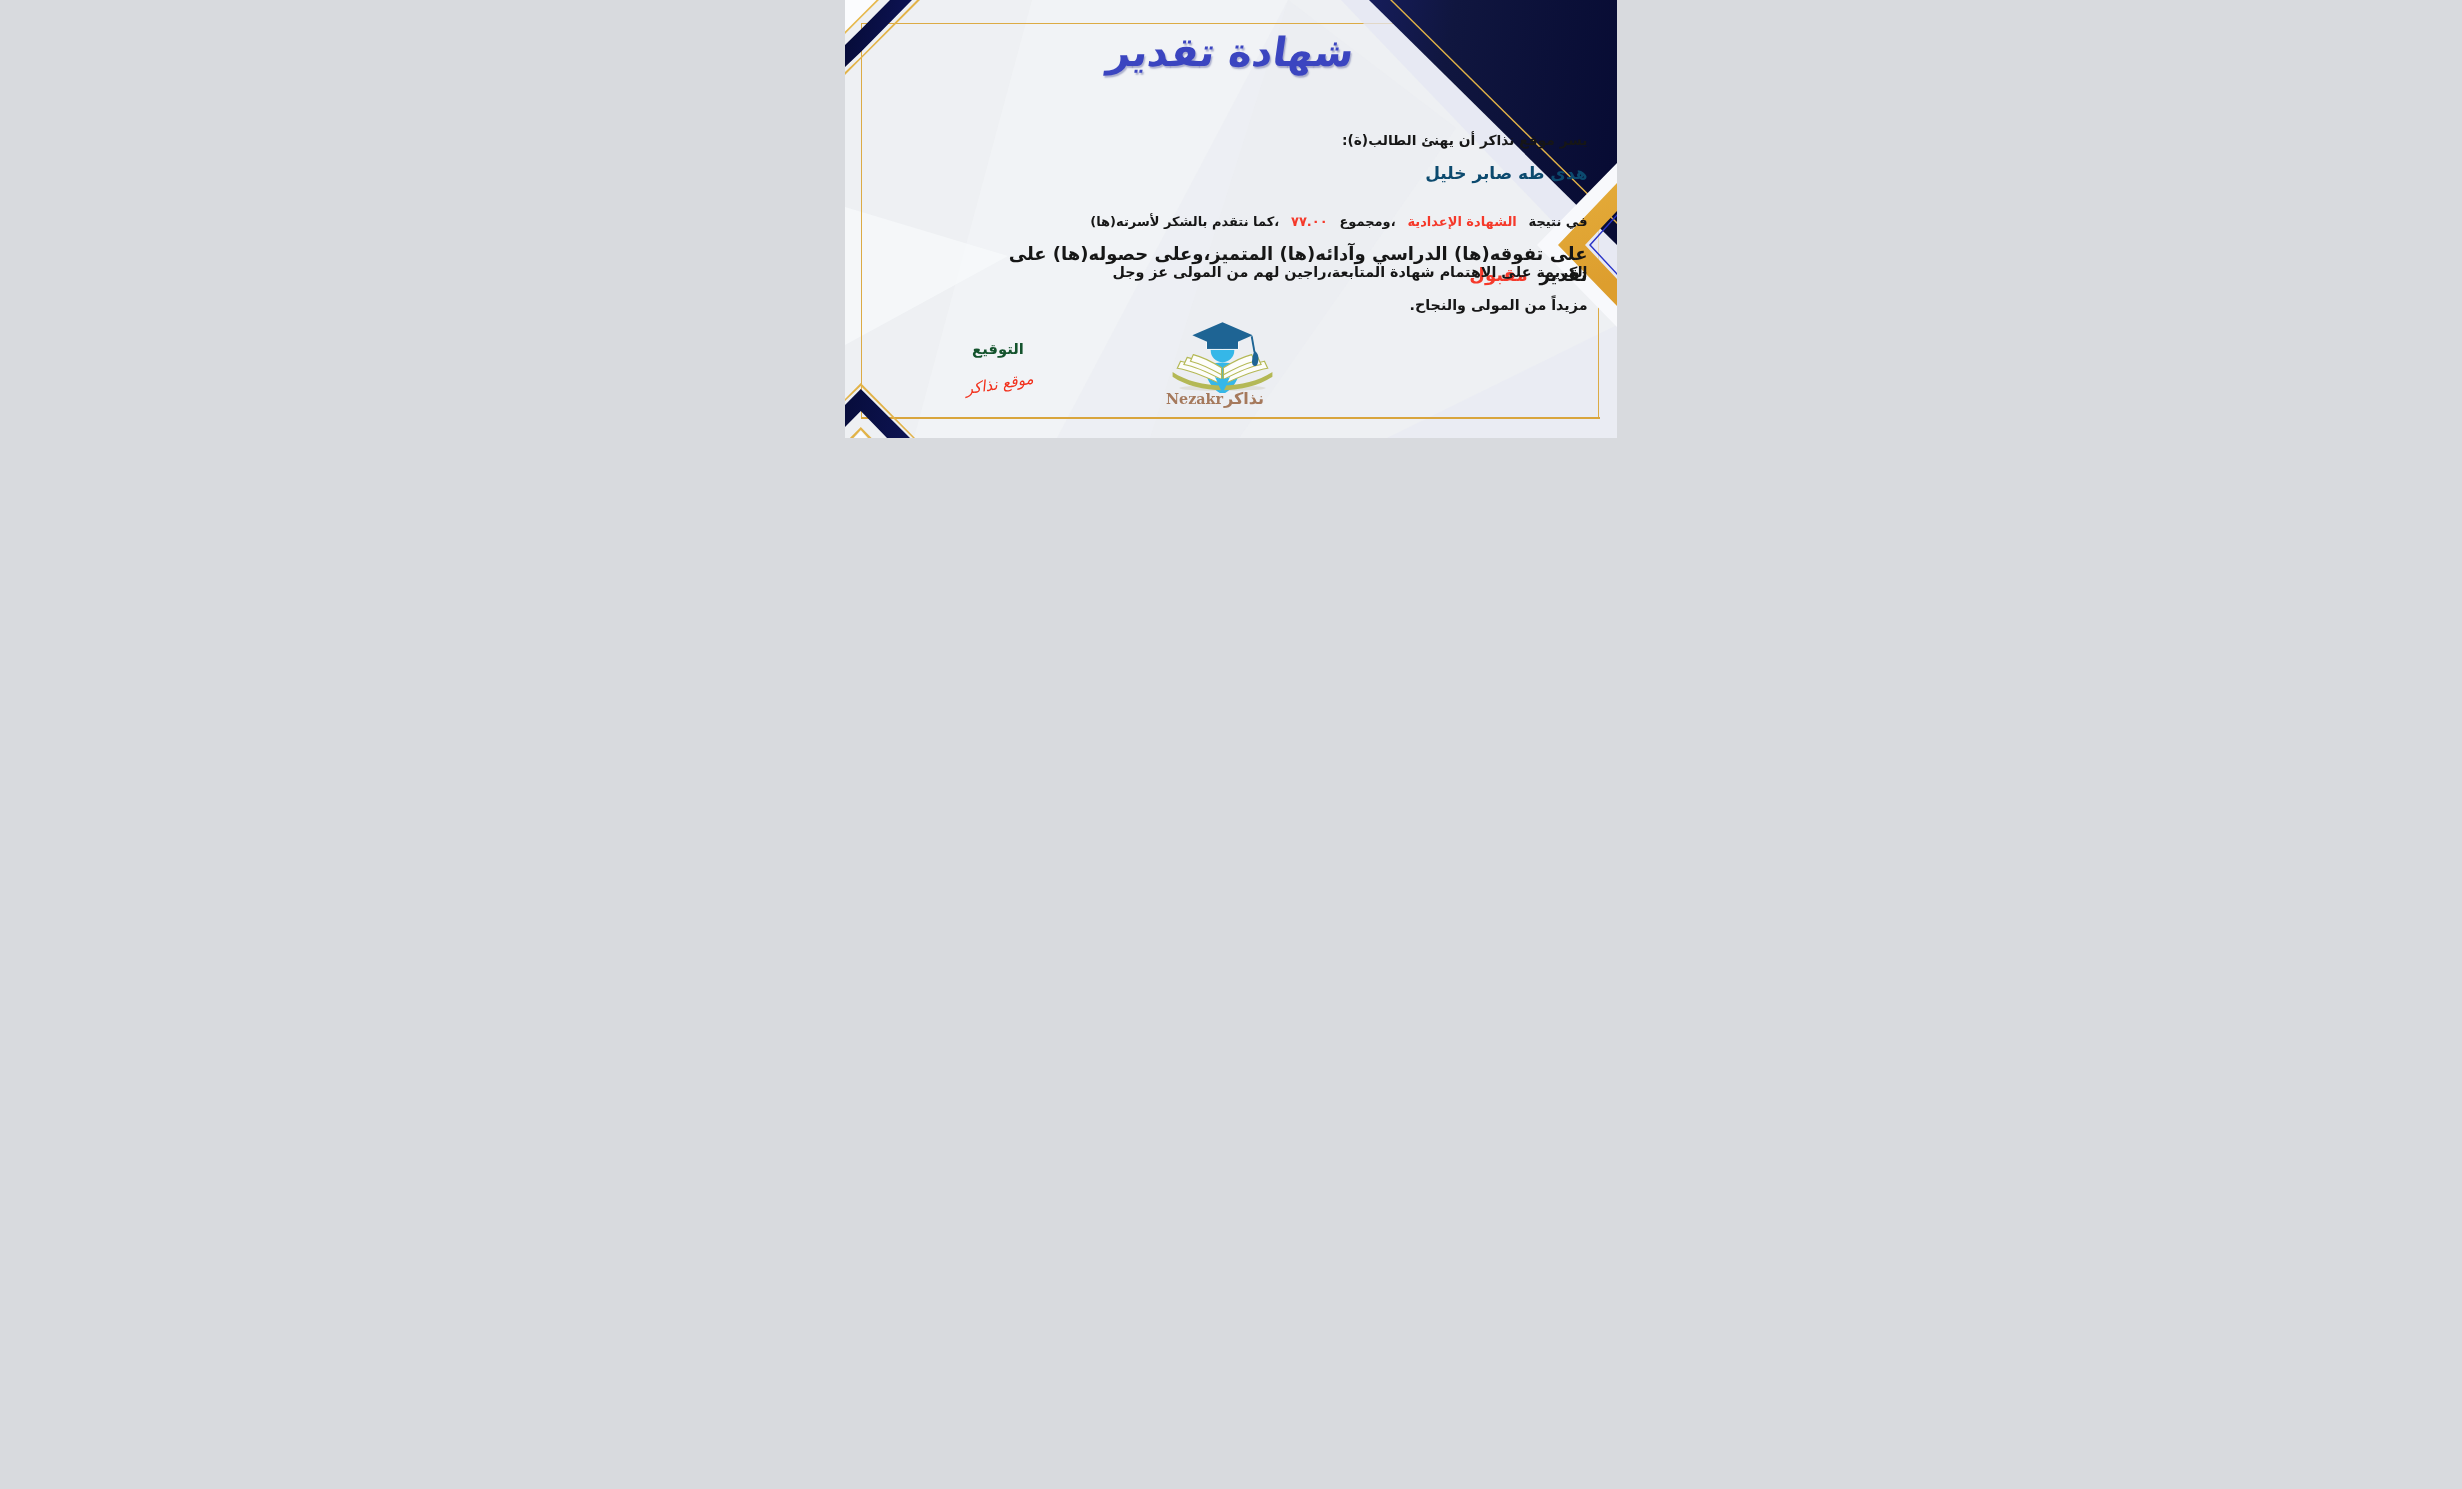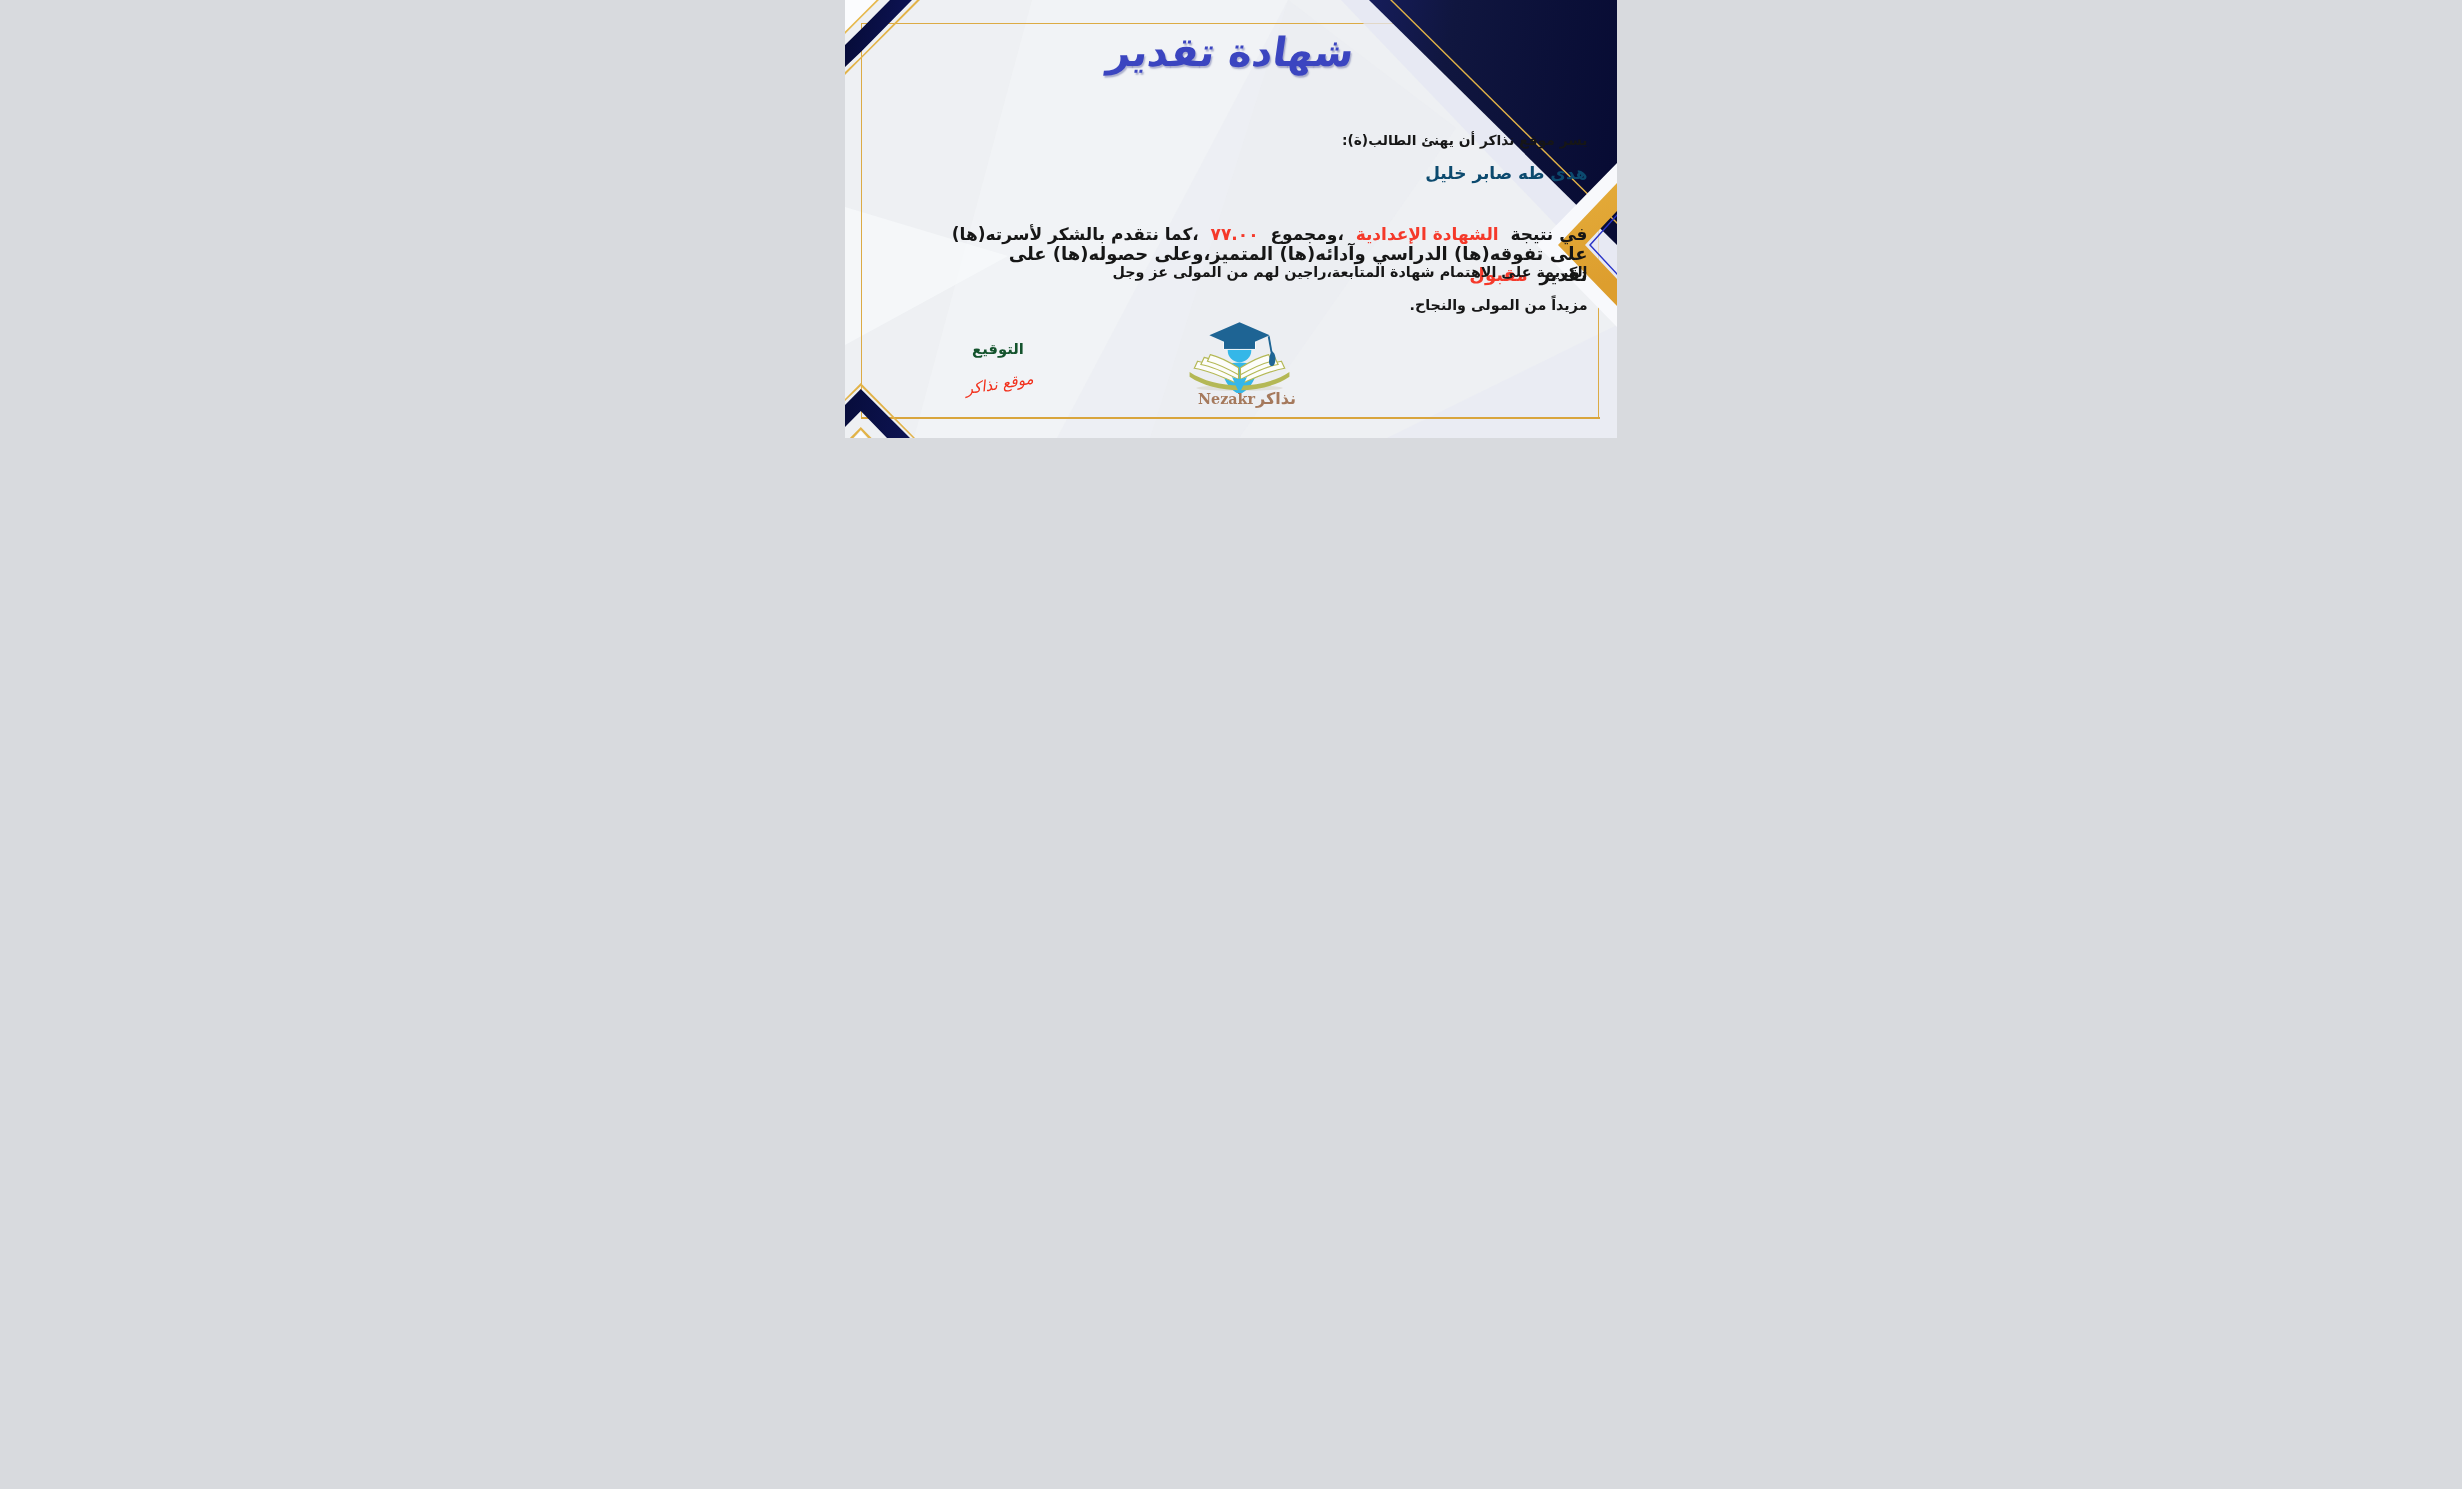--- a/index.html
+++ b/index.html
@@ -60,35 +60,35 @@
     position:absolute;left:0;right:0;top:28.6px;text-align:center;
     font-size:40px;font-weight:bold;color:#3b45c0;letter-spacing:1px;
     transform:skewX(-8deg);
     text-shadow:1.5px 2px 1.5px rgba(40,45,130,.35);
   }
   .line{position:absolute;left:29.5px;right:29.5px;text-align:right;direction:rtl;
     font-weight:bold;color:#161616;}
   .intro{top:132px;font-size:13.8px;}
   .name {top:163px;font-size:17px;color:#0c4a6e;}
   .b1{top:199px;font-size:18px;margin-top:44px;}
-  .b2{top:224px;font-size:17px;}
+  .b2{top:214px;font-size:13px;}
   .b3{top:264px;font-size:14.3px;}
   .b4{top:297px;font-size:14.3px;}
   .red{color:#f5392a;}
   .fill{margin:0 11.8px;}
   .num{direction:ltr;unicode-bidi:embed;}
   .sig-label{position:absolute;left:116px;top:340px;width:74px;text-align:center;
     font-size:14.8px;font-weight:bold;color:#14532d;}
   .sig-script{position:absolute;left:98px;top:375px;width:113px;text-align:center;
     font-size:15.3px;color:#f2301c;font-family:"DejaVu Serif",serif;font-style:italic;
     transform:rotate(-9deg);}
 
   
   .logo{position:absolute;left:321px;top:320px;width:130px;display:flex;
-    flex-direction:column;align-items:flex-end;}
+    flex-direction:column;align-items:flex-start;}
   .logo-text{display:flex;direction:ltr;align-items:baseline;font-weight:bold;
     color:#a5795c;margin-top:-3.9px;gap:1px;}
   .logo-en{font-family:"DejaVu Serif",serif;font-size:14.3px;}
   .logo-ar{font-family:"DejaVu Sans",sans-serif;font-size:16px;}
 </style>
 </head>
 <body>
 
 <div class="stage">
 

